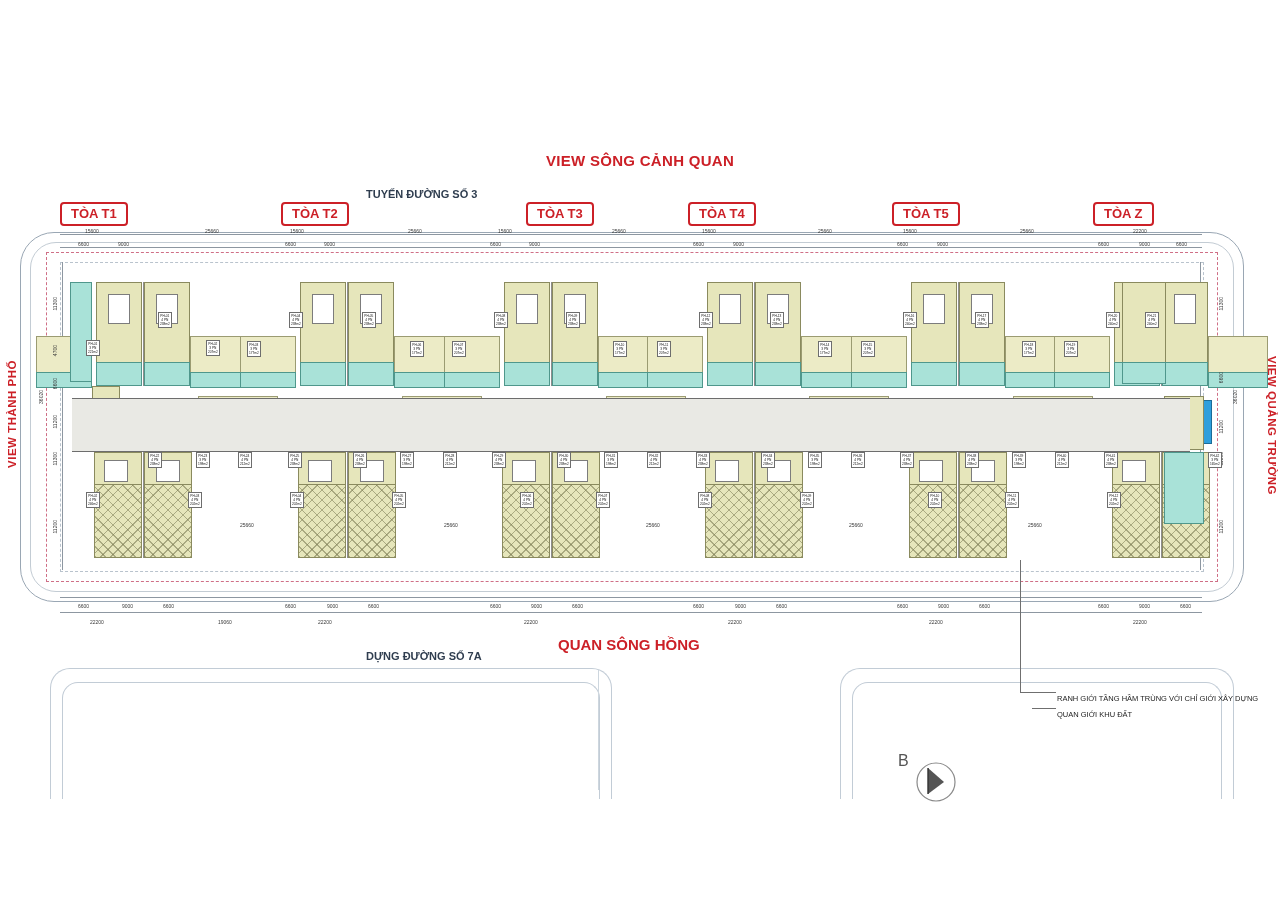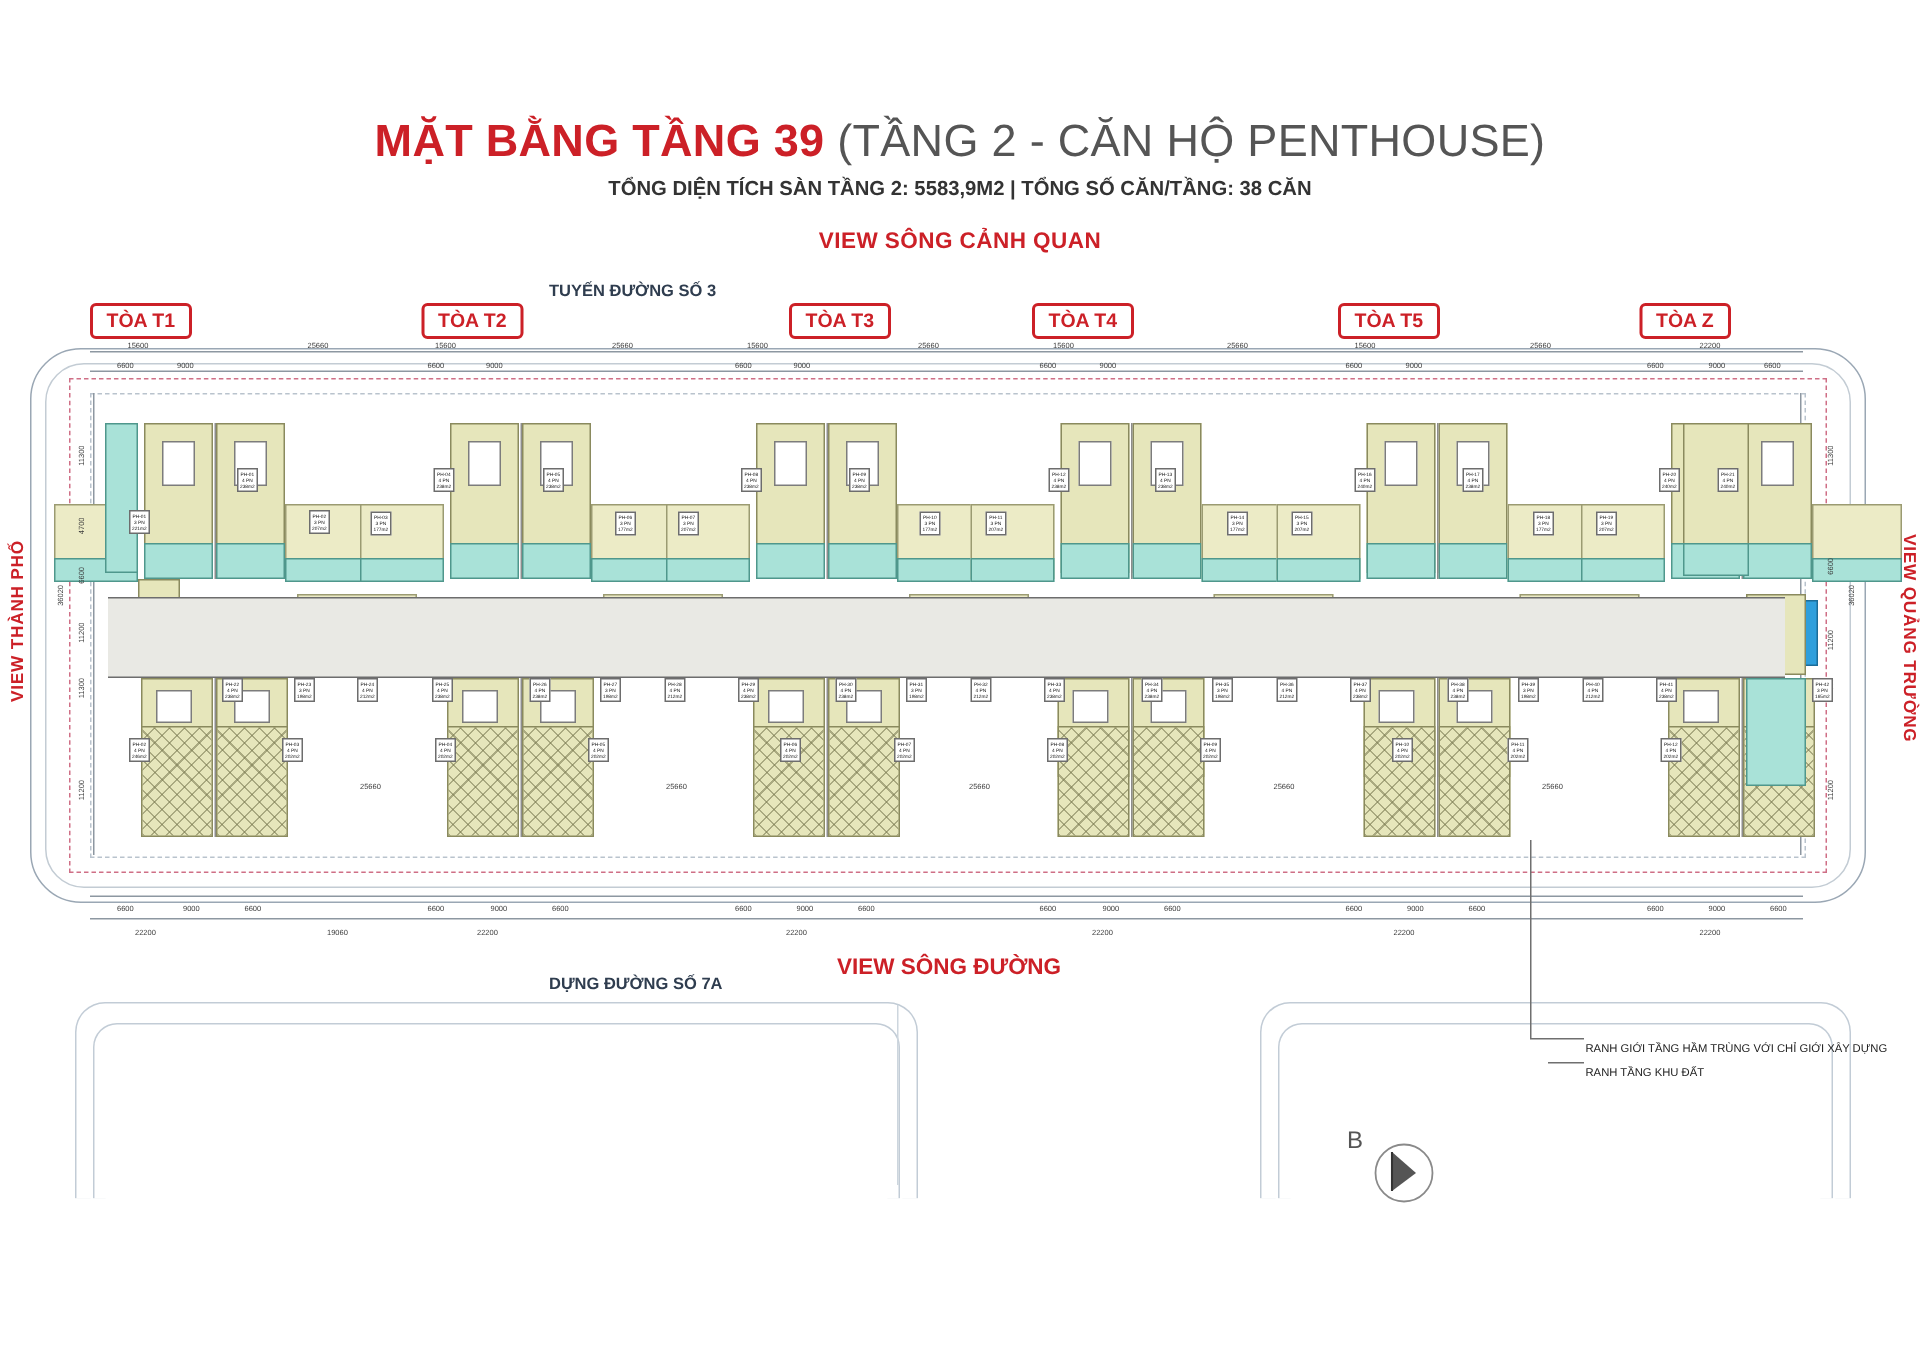--- a/index.html
+++ b/index.html
@@ -133,32 +133,25 @@
   
   .north{position:absolute;left:898px;top:752px;width:60px;height:50px;}
   .north .b{position:absolute;left:0;top:0;font-size:16px;color:#555;}
   .north svg{position:absolute;left:16px;top:8px;}
 </style>
 </head>
 <body>
 
 <div class="page">
 
-  <div class="title-wrap">
-    <div class="title-line">
-      <span class="title-main">MẶT BẰNG TẦNG 39</span>
-      <span class="title-sub">(TẦNG 2 - CĂN HỘ PENTHOUSE)</span>
-    </div>
-    <div class="subtitle">TỔNG DIỆN TÍCH SÀN TẦNG 2: 5583,9M2 | TỔNG SỐ CĂN/TẦNG: 38 CĂN</div>
-  </div>
   <div class="view-top">VIEW SÔNG CẢNH QUAN</div>
 
   <div class="street-3">TUYẾN ĐƯỜNG SỐ 3</div>
   <div class="street-7a">DỰNG ĐƯỜNG SỐ 7A</div>
-  <div class="view-bottom">VIEW SÔNG ĐƯỜNG</div>
+  <div class="view-bottom">QUAN SÔNG HỒNG</div>
   <div class="view-left">VIEW THÀNH PHỐ</div>
   <div class="view-right">VIEW QUẢNG TRƯỜNG</div>
 
   <div class="site-outline"></div>
   <div class="site-outline-2"></div>
   <div class="dash-boundary"></div>
   <div class="dash-boundary2"></div>
 
   <div class="tickrow" style="left:60px;top:234px;width:1142px;"></div>
   <div class="tickrow" style="left:60px;top:247px;width:1142px;"></div>
@@ -682,21 +675,21 @@
   <div class="road road-l2"></div>
   <div class="road road-r"></div>
   <div class="road road-r2"></div>
   <div class="road road-mid"></div>
 
   <div class="callout-line" style="left:1020px;top:560px;width:1px;height:132px;"></div>
   <div class="callout-line" style="left:1020px;top:692px;width:36px;height:1px;"></div>
   <div class="callout-line" style="left:1032px;top:708px;width:24px;height:1px;"></div>
   <div id="callouts">
       <div class="callout-txt" style="left: 1057px; top: 694px;">RANH GIỚI TẦNG HẦM TRÙNG VỚI CHỈ GIỚI XÂY DỰNG</div>
-      <div class="callout-txt" style="left: 1057px; top: 710px;">RANH TẦNG KHU ĐẤT</div>
+      <div class="callout-txt" style="left: 1057px; top: 710px;">QUAN GIỚI KHU ĐẤT</div>
     </div>
 
   <div class="north">
     <div class="b">B</div>
     <svg width="44" height="44" viewBox="0 0 44 44">
       <circle cx="22" cy="22" r="19" fill="none" stroke="#8a8a8a" stroke-width="1.2"></circle>
       <path d="M14 8 L14 34 L30 22 Z" fill="#555"></path>
       <path d="M14 8 L14 34" stroke="#333" stroke-width="1.4"></path>
     </svg>
   </div>

